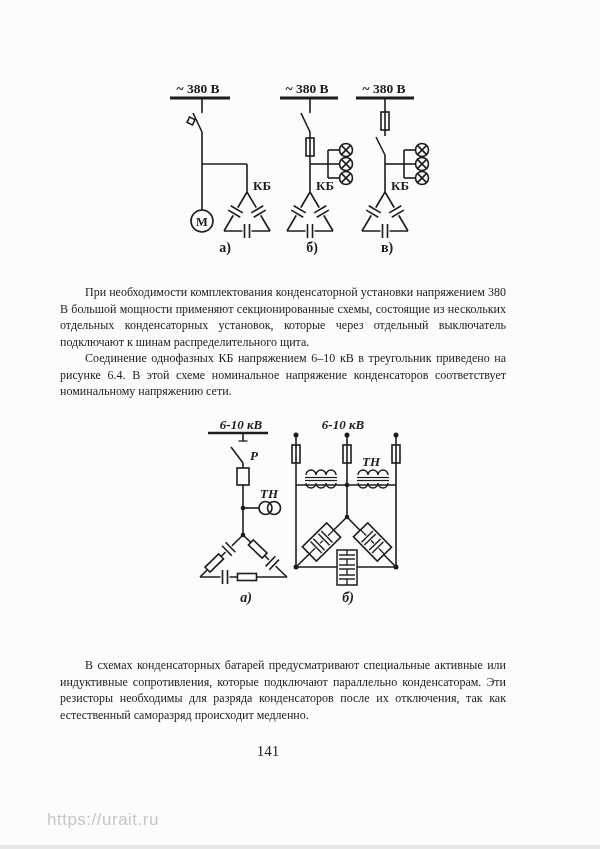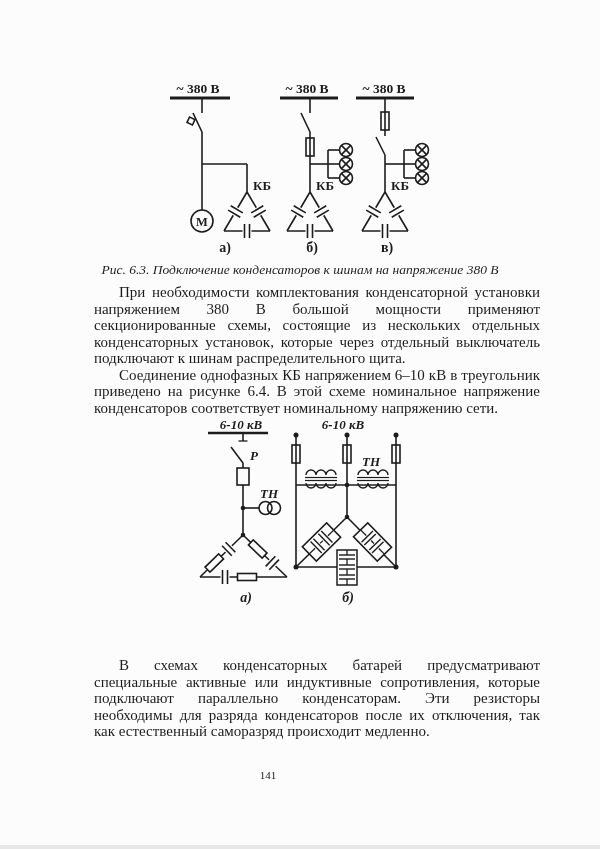--- a/index.html
+++ b/index.html
@@ -12,27 +12,27 @@
     overflow:hidden;
   }
   .fig{position:absolute;text-align:right;}
   .fig svg text{font-family:"Liberation Serif", serif; fill:#1c1c1c; stroke:none;}
   .caption{
     position:absolute;left:0;width:600px;text-align:center;
     font-style:italic;font-size:13.5px;line-height:16px;color:#1f1f1f;
   }
   .caption .sub{font-size:13px;}
   .textblock{
-    position:absolute;left:94px;width:446px;
-    font-size:15px;line-height:16.5px;text-align:justify;color:#1c1c1c;
+    position:absolute;left:60px;width:446px;
+    font-size:12px;line-height:16.5px;text-align:justify;color:#1c1c1c;
   }
   .textblock p{margin:0;text-indent:25px;}
   .pageno{
-    position:absolute;top:769px;left:0;width:536px;text-align:center;
-    font-size:11px;color:#222;
+    position:absolute;top:743px;left:0;width:536px;text-align:center;
+    font-size:15px;color:#222;
   }
   .watermark{
     position:absolute;left:47px;top:810px;
     font-family:"Liberation Sans", sans-serif;
     font-size:17px;color:#c6c6c6;letter-spacing:0.5px;
   }
   .bottom-strip{
     position:absolute;left:0;bottom:0;width:600px;height:4px;background:#e7e7e7;
   }
 </style>
@@ -128,21 +128,20 @@
       <text x="62" y="146" text-anchor="middle" font-size="12.5" font-weight="bold">М</text>
       <text x="113" y="110" font-size="13" font-weight="bold">КБ</text>
       <text x="176" y="110" font-size="13" font-weight="bold">КБ</text>
       <text x="251" y="110" font-size="13" font-weight="bold">КБ</text>
       <text x="85" y="172" text-anchor="middle" font-size="14" font-weight="bold">а)</text>
       <text x="172" y="172" text-anchor="middle" font-size="14" font-weight="bold">б)</text>
       <text x="247" y="172" text-anchor="middle" font-size="14" font-weight="bold">в)</text>
     </svg>
   </div>
 
-  <div class="caption" style="top:262px;">Рис. 6.3. Подключение конденсаторов к шинам на напряжение 380 В</div>
 
   <div class="textblock" style="top:284px;">
     <p>При необходимости комплектования конденсаторной установки напряжением 380 В большой мощности применяют секционированные схемы, состоящие из нескольких отдельных конденсаторных установок, которые через отдельный выключатель подключают к шинам распределительного щита.</p>
     <p>Соединение однофазных КБ напряжением 6–10 кВ в треугольник приведено на рисунке 6.4. В этой схеме номинальное напряжение конденсаторов соответствует номинальному напряжению сети.</p>
   </div>
 
   <div class="fig" style="left:180px;top:417px;width:280px;height:196px;font-style:italic;">
     <svg width="280" height="196" viewBox="0 0 280 196">
       <defs>
         <g id="cap2">
@@ -257,15 +256,16 @@
 
   <div class="caption" style="top:620px;">
   </div>
 
   <div class="textblock" style="top:657px;">
     <p>В схемах конденсаторных батарей предусматривают специальные активные или индуктивные сопротивления, которые подключают параллельно конденсаторам. Эти резисторы необходимы для разряда конденсаторов после их отключения, так как естественный саморазряд происходит медленно.</p>
   </div>
 
   <div class="pageno">141</div>
 
+  <div class="watermark">https://urait.ru</div>
 
   <div class="bottom-strip"></div>
 </div>
 
 </body></html>

